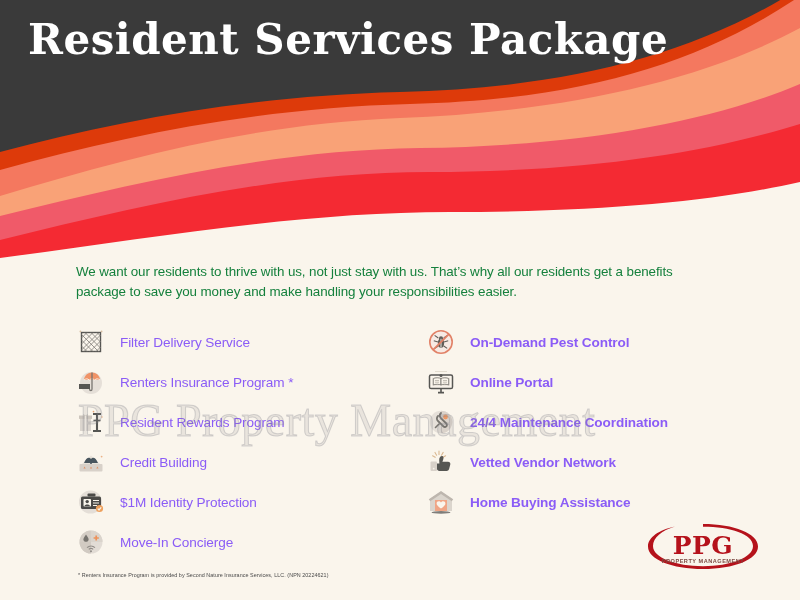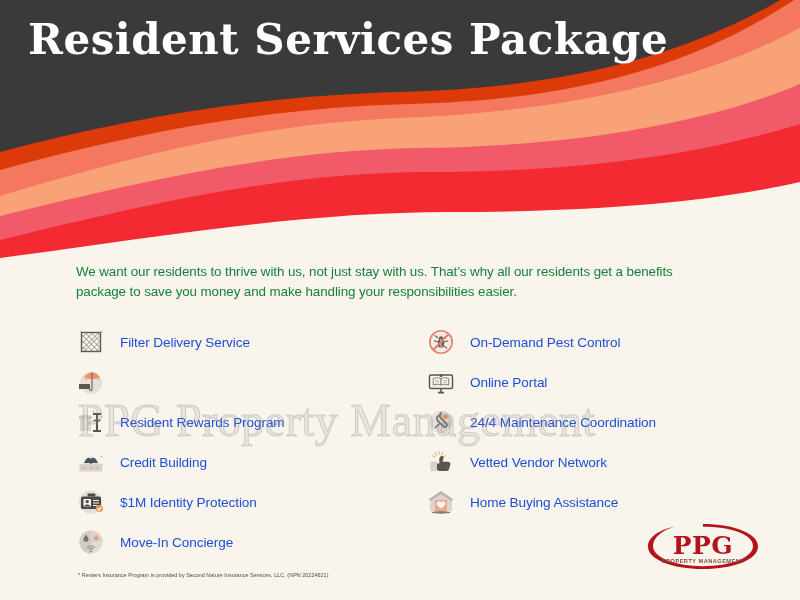--- a/index.html
+++ b/index.html
@@ -53,39 +53,39 @@
   .benefits {
     position: absolute;
     left: 0; top: 322px;
     width: 800px;
   }
   .col {
     position: absolute;
     top: 0;
   }
   .col-left  { left: 76px;  width: 340px; }
-  .col-right { left: 426px; width: 350px; }
+  .col-right { left: 426px; width: 350px; font-weight: bold; }
 
   .benefit-row {
     position: relative;
     height: 40px;
     display: flex;
     align-items: center;
   }
   .benefit-icon {
     width: 30px; height: 30px;
     flex: 0 0 30px;
     margin-right: 14px;
     position: relative;
     opacity: 0.93;
   }
   .benefit-icon svg { display: block; width: 30px; height: 30px; }
   .benefit-label {
     font-size: 13.6px;
-    color: #1d4ed8;
+    color: #8b5cf6;
     letter-spacing: -0.1px;
     white-space: nowrap;
   }
 
   
   .watermark {
     position: absolute;
     left: 78px; top: 398px;
     width: 660px;
     font-family: Liberation Serif, serif;
@@ -168,20 +168,21 @@
         <span class="benefit-icon">
           <svg viewBox="0 0 30 30" xmlns="http://www.w3.org/2000/svg">
             <circle cx="15" cy="16" r="11" fill="#DCD6CF" opacity="0.75"></circle>
             <path d="M3,17 L14,17 L14,22 L3,22 Z" fill="#4A4A48"></path>
             <path d="M8,13 C8,8.5 12,5.5 16,5.5 C20,5.5 24,8.5 24,13 Z" fill="#F08C5E"></path>
             <path d="M8,13 C10,11.5 11.5,11.5 13.3,13 C15,11.5 17,11.5 18.6,13 C20.3,11.5 22,11.5 24,13" fill="none" stroke="#FAF5EC" stroke-width="1"></path>
             <path d="M16,5.5 L16,22" stroke="#6E6B66" stroke-width="1.3" fill="none"></path>
             <path d="M16,22 C16,24.2 13.6,24.2 13.6,22" stroke="#6E6B66" stroke-width="1.3" fill="none"></path>
           </svg>
         </span>
+        <span class="benefit-label">Renters Insurance Program *</span>
       </div>
 
       <div class="benefit-row">
         <span class="benefit-icon">
           <svg viewBox="0 0 30 30" xmlns="http://www.w3.org/2000/svg">
             <rect x="4" y="11" width="11" height="13" fill="#D9D3CC"></rect>
             <rect x="3" y="8.5" width="13" height="3.4" fill="#C9C2BA"></rect>
             <path d="M9.5,8.5 L9.5,24" stroke="#FAF5EC" stroke-width="1.4"></path>
             <path d="M9.5,8.5 C7,6 5.5,8.5 9.5,8.5 C13.5,8.5 12,6 9.5,8.5" fill="#BFB8B0"></path>
             <path d="M17,7 L25,7 M17,24 L25,24" stroke="#4A4A48" stroke-width="1.9"></path>

